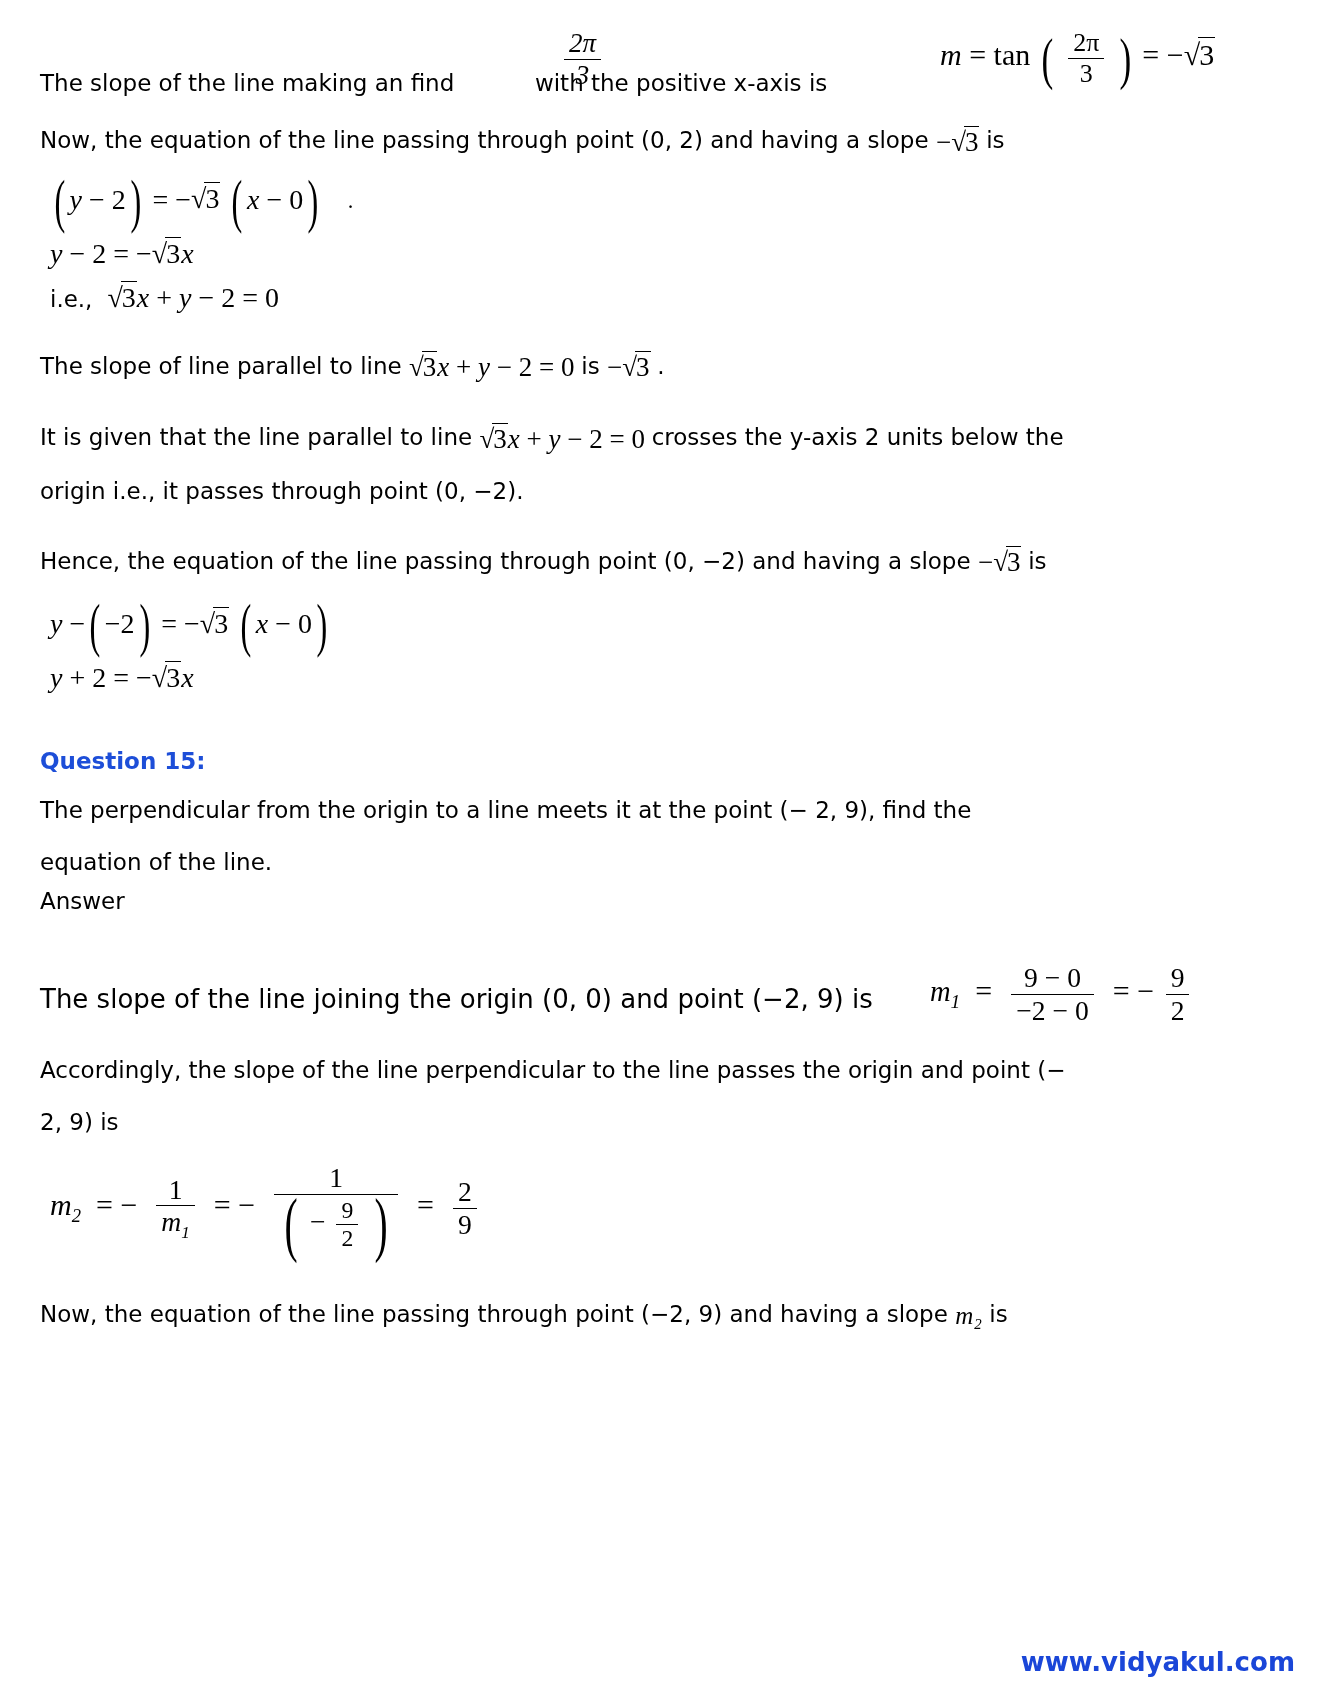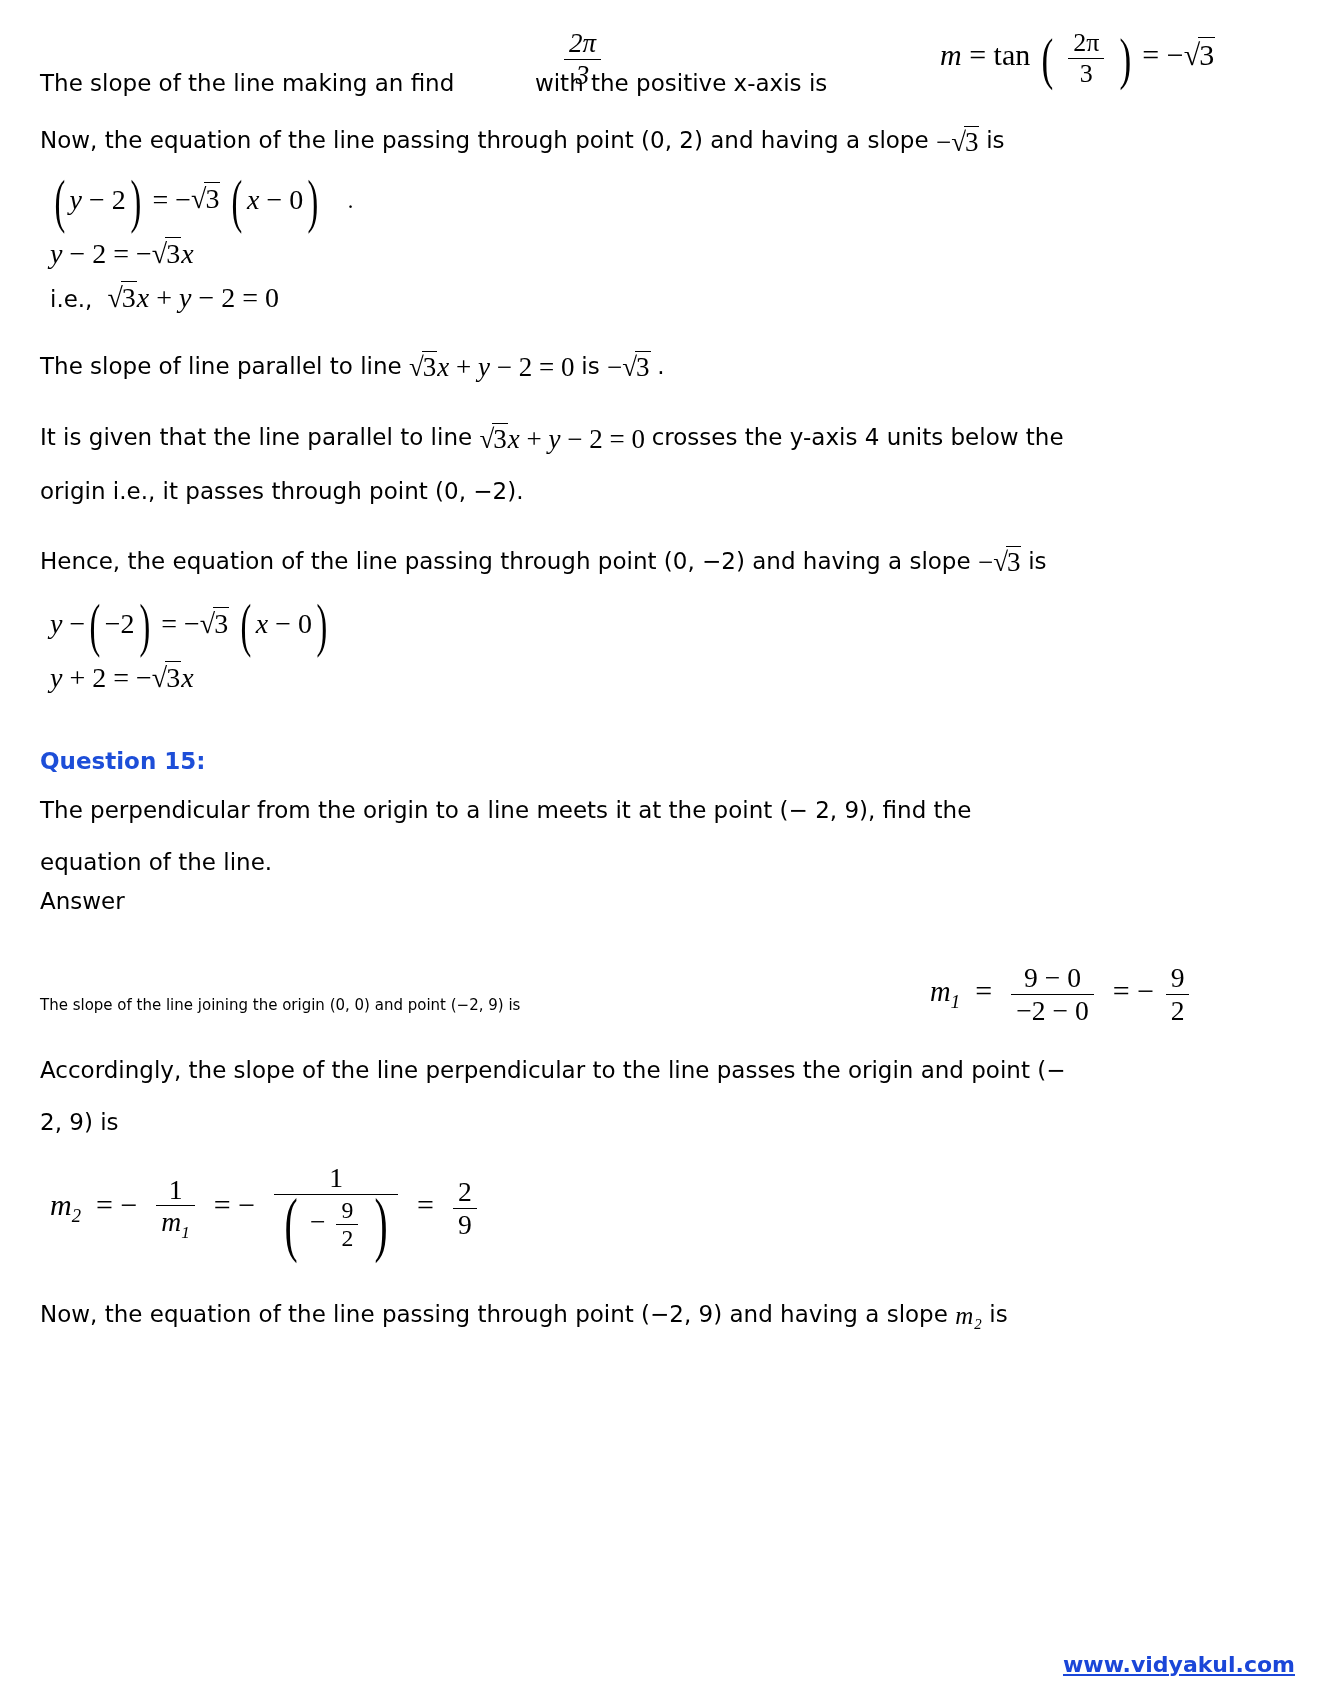--- a/index.html
+++ b/index.html
@@ -98,24 +98,23 @@
   .bigmath {
     font-family: "Liberation Serif", serif;
     font-style: italic;
     font-size: 30px;
     white-space: nowrap;
   }
   .footer {
     position: absolute;
     right: 42px;
     bottom: 26px;
-    font-size: 22px;
+    font-size: 26px;
     font-weight: bold;
     color: #1a46d8;
-    text-decoration: underline;
     font-family: "DejaVu Sans", sans-serif;
   }
   .line1-wrap {
     position: relative;
     height: 96px;
   }
   .line1-text {
     position: absolute;
     left: 0;
     top: 52px;
@@ -214,21 +213,21 @@
         <span class="upr">−</span><span class="sqrt"><span class="rad upr">√</span><span class="arg upr">3</span></span>
       </span>
       <span>.</span>
     </div>
 
     <div class="para" style="margin-top:18px;">
       <span>It is given that the line parallel to line</span>
       <span class="inline-math" style="font-size:27px;">
         <span class="sqrt"><span class="rad upr">√</span><span class="arg upr">3</span></span><span>x</span> <span class="upr">+</span> <span>y</span> <span class="upr">− 2 = 0</span>
       </span>
-      <span>crosses the y-axis 4 units below the</span>
+      <span>crosses the y-axis 2 units below the</span>
     </div>
     <div class="para" style="margin-top:-6px;">origin i.e., it passes through point (0, −2).</div>
 
     <div class="para" style="margin-top:18px;">
       <span>Hence, the equation of the line passing through point (0, −2) and having a slope</span>
       <span class="inline-math" style="font-size:27px;">
         <span class="upr">−</span><span class="sqrt"><span class="rad upr">√</span><span class="arg upr">3</span></span>
       </span>
       <span>is</span>
     </div>
@@ -243,21 +242,21 @@
       <span class="small-it">y</span> <span class="upr">+ 2 = −</span><span class="sqrt"><span class="rad upr">√</span><span class="arg upr">3</span></span><span class="small-it">x</span>
     </div>
 
 
     <div class="qhead">Question 15:</div>
     <div class="para" style="margin-bottom:0;">The perpendicular from the origin to a line meets it at the point (− 2, 9), find the</div>
     <div class="para" style="margin-bottom:0;">equation of the line.</div>
     <div class="answer">Answer</div>
 
     <div style="position:relative;height:96px;margin-top:34px;">
-      <div style="position:absolute;left:0;top:48px;font-size:15px;">The slope of the line joining the origin (0, 0) and point (−2, 9) is</div>
+      <div style="position:absolute;left:0;top:36px;font-size:26px;">The slope of the line joining the origin (0, 0) and point (−2, 9) is</div>
       <div class="bigmath" style="position:absolute;left:890px;top:14px;">
         <span class="small-it" style="font-size:0.95em;">m</span><span class="small-it" style="font-size:0.65em;vertical-align:sub;">1</span>
         <span class="upr">&nbsp;=&nbsp;</span>
         <span class="frac" style="font-size:0.92em;">
           <span class="num upr">9 − 0</span>
           <span class="den upr">−2 − 0</span>
         </span>
         <span class="upr">&nbsp;= −</span>
         <span class="frac" style="font-size:0.92em;">
           <span class="num upr">9</span>

